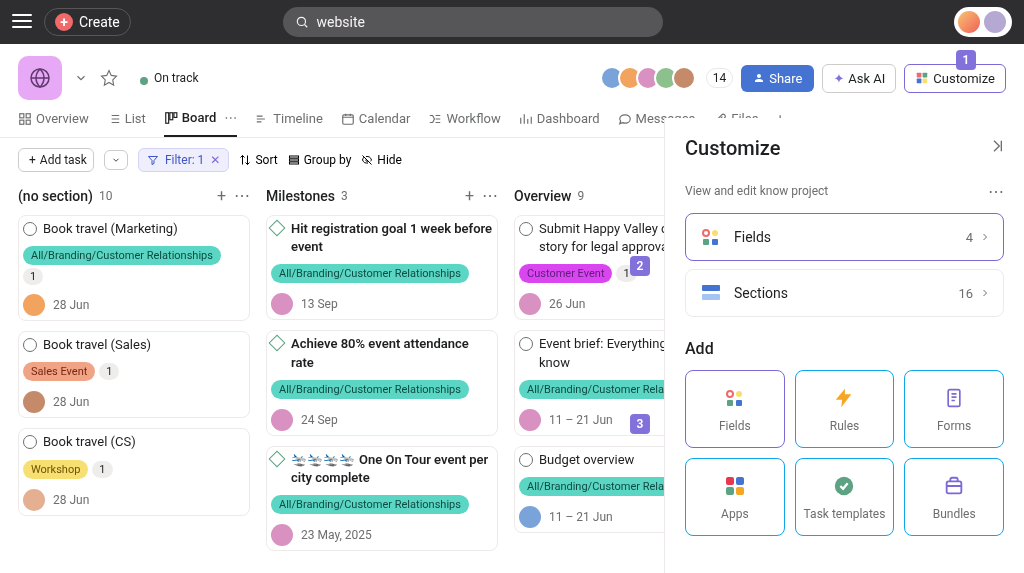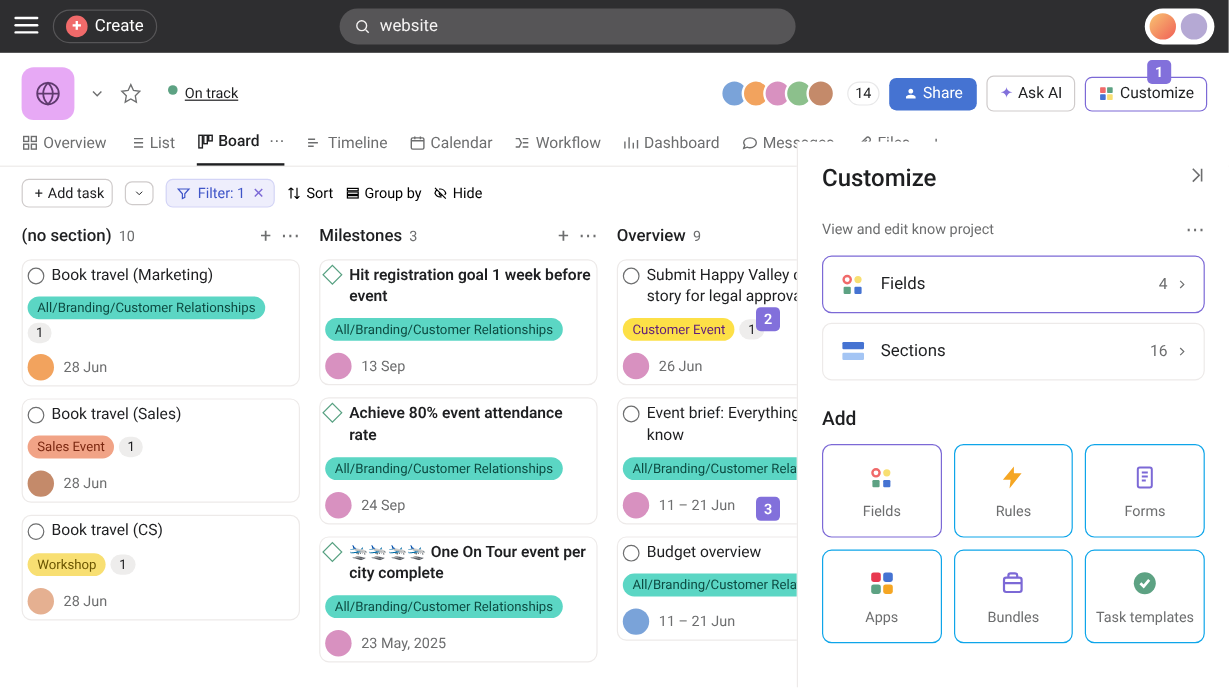--- a/index.html
+++ b/index.html
@@ -17,21 +17,21 @@
 .topbar-right { margin-left: auto; display: flex; align-items: center; gap: 8px; }
 .avatar-corner { width: 26px; height: 26px; border-radius: 50%; background: #b5a9d4; border: 2px solid #fff; }
 .topbar-right-pill { background: #fff; border-radius: 16px; padding: 2px 4px; display: flex; align-items: center; gap: 2px; }
 
 
 .project-header { padding: 12px 18px 0; display: flex; align-items: center; gap: 12px; }
 .project-icon { width: 44px; height: 44px; background: #e7a9f5; border-radius: 10px; display: flex; align-items: center; justify-content: center; }
 .project-title { font-size: 20px; font-weight: 500; color: #1e1f21; }
 .project-header svg.chev { width: 14px; height: 14px; color: #6d6e6f; }
 .star { width: 18px; height: 18px; color: #6d6e6f; }
-.status-pill { background: #fff; border: none; display: flex; align-items: flex-start; gap: 6px; font-size: 12px; color: #1e1f21; padding: 4px 10px; border-radius: 14px; text-decoration: underline; }
+.status-pill { background: #fff; border: none; display: flex; align-items: flex-end; gap: 6px; font-size: 12px; color: #1e1f21; padding: 4px 10px; border-radius: 14px; }
 .status-dot { width: 8px; height: 8px; border-radius: 50%; background: #5da283; }
 .project-header-right { margin-left: auto; display: flex; align-items: center; gap: 8px; }
 .avatar-stack { display: flex; }
 .avatar-stack .av { width: 24px; height: 24px; border-radius: 50%; border: 2px solid #fff; margin-left: -6px; }
 .avatar-stack .av:first-child { margin-left: 0; }
 .count-badge { font-size: 12px; color: #1e1f21; background:#fff; border:1px solid #e8e8e9; border-radius: 12px; padding: 2px 6px; margin-left: 2px; }
 .share-btn { background: #4573d2; color: #fff; border: none; padding: 6px 12px; border-radius: 6px; font-size: 13px; display: flex; align-items: center; gap: 4px; cursor: pointer; }
 .outline-btn { background: #fff; border: 1px solid #cfcbcb; padding: 6px 10px; border-radius: 6px; font-size: 13px; display: flex; align-items: center; gap: 4px; cursor: pointer; color: #1e1f21; }
 .customize-btn { border: 1.5px solid #7c69d6; }
 
@@ -58,21 +58,21 @@
 .col-count { font-size: 12px; color: #6d6e6f; }
 .col-header-right { margin-left: auto; display: flex; gap: 8px; color: #6d6e6f; }
 .card { background: #fff; border: 1px solid #edeae9; border-radius: 8px; padding: 4px; margin-bottom: 10px; }
 .card-title { font-size: 13px; color: #1e1f21; display: flex; gap: 6px; align-items: flex-start; line-height: 1.4; }
 .card-title .check { flex-shrink: 0; width: 14px; height: 14px; border: 1.5px solid #6d6e6f; border-radius: 50%; margin-top: 2px; position: relative; }
 .card-title .diamond { flex-shrink: 0; width: 12px; height: 12px; border: 1.5px solid #58a182; transform: rotate(45deg); margin-top: 2px; margin-right: 2px; }
 .tag { display: inline-block; font-size: 11px; padding: 3px 8px; border-radius: 10px; margin-top: 8px; }
 .tag-teal { background: #5bd6c4; color: #0d4b42; }
 .tag-orange { background: #f1a386; color: #7a2710; text-align: center; }
 .tag-yellow { background: #f8df72; color: #6b5502; }
-.tag-purple { background: #fde047; color: #5f1c7a; }
+.tag-purple { background: #d946ef; color: #5f1c7a; }
 .tag-grey { background: #eeedec; color: #1e1f21; font-size: 11px; padding: 2px 7px; border-radius: 10px; }
 .card-footer { display: flex; align-items: center; gap: 8px; margin-top: 10px; }
 .card-footer .av { width: 22px; height: 22px; border-radius: 50%; }
 .card-footer .date { font-size: 12px; color: #6d6e6f; }
 
 
 .panel { position: absolute; top: 118px; right: 0; bottom: 0; width: 360px; background: #fff; border-left: 1px solid #edeae9; padding: 18px 20px; }
 .panel-header { display: flex; align-items: center; justify-content: space-between; }
 .panel-title { font-size: 20px; font-weight: 500; color: #1e1f21; }
 .panel-collapse { color: #6d6e6f; cursor: pointer; }
@@ -500,35 +500,35 @@
               <rect x="3" y="3" width="8" height="8" rx="2" fill="#e8384f"></rect>
               <rect x="13" y="3" width="8" height="8" rx="2" fill="#4573d2"></rect>
               <rect x="3" y="13" width="8" height="8" rx="2" fill="#5da283"></rect>
               <rect x="13" y="13" width="8" height="8" rx="2" fill="#f5a623"></rect>
             </svg>
           </div>
         <div class="grid-label">Apps</div>
       </div>
       <div class="grid-item">
         <div class="grid-icon">
+            <svg width="22" height="22" viewBox="0 0 24 24">
+              <circle cx="12" cy="12" r="10" fill="#5da283"></circle>
+              <path d="M8 12l3 3 5-6" stroke="#fff" stroke-width="2.5" fill="none"></path>
+            </svg>
+          </div>
+        <div class="grid-label">Task templates</div>
+      </div>
+      <div class="grid-item">
+        <div class="grid-icon">
             <svg width="22" height="22" viewBox="0 0 24 24" fill="none" stroke="#7c69d6" stroke-width="2">
               <rect x="4" y="7" width="16" height="13" rx="2"></rect>
               <path d="M8 7V5a2 2 0 012-2h4a2 2 0 012 2v2M4 12h16"></path>
             </svg>
           </div>
         <div class="grid-label">Bundles</div>
       </div>
-      <div class="grid-item">
-        <div class="grid-icon">
-            <svg width="22" height="22" viewBox="0 0 24 24">
-              <circle cx="12" cy="12" r="10" fill="#5da283"></circle>
-              <path d="M8 12l3 3 5-6" stroke="#fff" stroke-width="2.5" fill="none"></path>
-            </svg>
-          </div>
-        <div class="grid-label">Task templates</div>
-      </div>
     </div>
   </div>
 </div>
 
 <div class="callout" style="top:50px;right:48px">1</div>
 <div class="callout" style="top:256px;left:630px">2</div>
 <div class="callout" style="top:414px;left:630px">3</div>
 
 </body></html>

